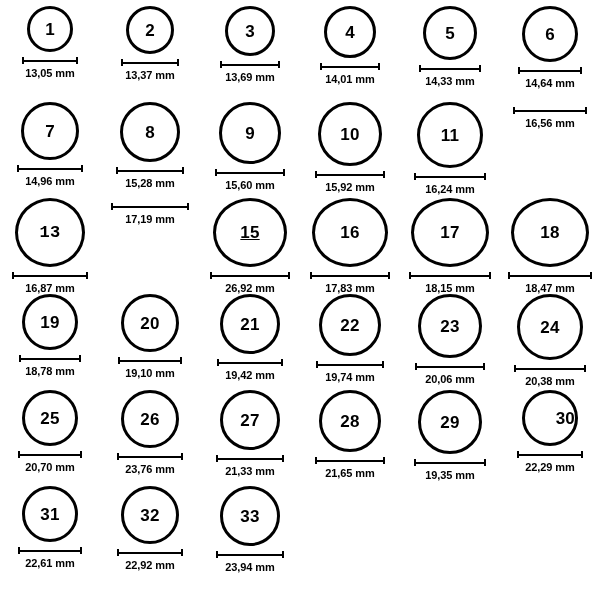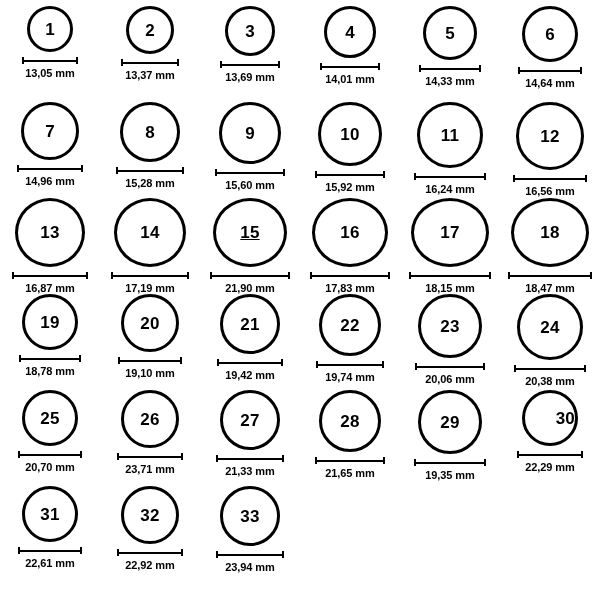--- a/index.html
+++ b/index.html
@@ -180,53 +180,47 @@
       <div class="cell">
         <div class="ring" style="width: 66px; height: 66px;">
           <span class="ring-label">11</span>
         </div>
         <div class="measure">
           <div class="caliper" style="width: 72px;"></div>
           <div class="mm">16,24 mm</div>
         </div>
       </div>
       <div class="cell">
-        <div class="ring" style="width: 68px; height: 68px;">
-          <span class="ring-label">12</span>
-        </div>
         <div class="measure">
           <div class="caliper" style="width: 74px;"></div>
           <div class="mm">16,56 mm</div>
         </div>
       </div>
       <div class="cell">
-        <div class="ring" style="width: 70px; height: 70px;">
+        <div class="ring" style="width: 70px; height: 70px; font-family: Liberation Mono, monospace;">
           <span class="ring-label">13</span>
         </div>
         <div class="measure">
           <div class="caliper" style="width: 76px;"></div>
           <div class="mm">16,87 mm</div>
         </div>
       </div>
       <div class="cell">
-        <div class="ring" style="width: 72px; height: 72px;">
-          <span class="ring-label">14</span>
-        </div>
         <div class="measure">
           <div class="caliper" style="width: 78px;"></div>
           <div class="mm">17,19 mm</div>
         </div>
       </div>
       <div class="cell">
         <div class="ring" style="width: 74px; height: 74px; text-decoration: underline;">
           <span class="ring-label">15</span>
         </div>
         <div class="measure">
           <div class="caliper" style="width: 80px;"></div>
-          <div class="mm">21,90 mm</div>
+          <div class="mm">26,92 mm</div>
         </div>
       </div>
       <div class="cell">
         <div class="ring" style="width: 76px; height: 76px;">
           <span class="ring-label">16</span>
         </div>
         <div class="measure">
           <div class="caliper" style="width: 80px;"></div>
           <div class="mm">17,83 mm</div>
         </div>
@@ -311,21 +305,21 @@
           <div class="caliper" style="width: 64px;"></div>
           <div class="mm">20,70 mm</div>
         </div>
       </div>
       <div class="cell">
         <div class="ring" style="width: 58px; height: 58px;">
           <span class="ring-label">26</span>
         </div>
         <div class="measure">
           <div class="caliper" style="width: 66px;"></div>
-          <div class="mm">23,71 mm</div>
+          <div class="mm">23,76 mm</div>
         </div>
       </div>
       <div class="cell">
         <div class="ring" style="width: 60px; height: 60px;">
           <span class="ring-label">27</span>
         </div>
         <div class="measure">
           <div class="caliper" style="width: 68px;"></div>
           <div class="mm">21,33 mm</div>
         </div>

